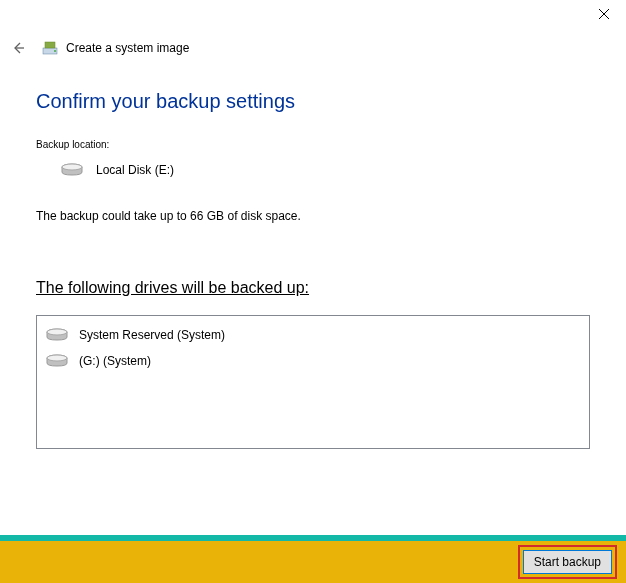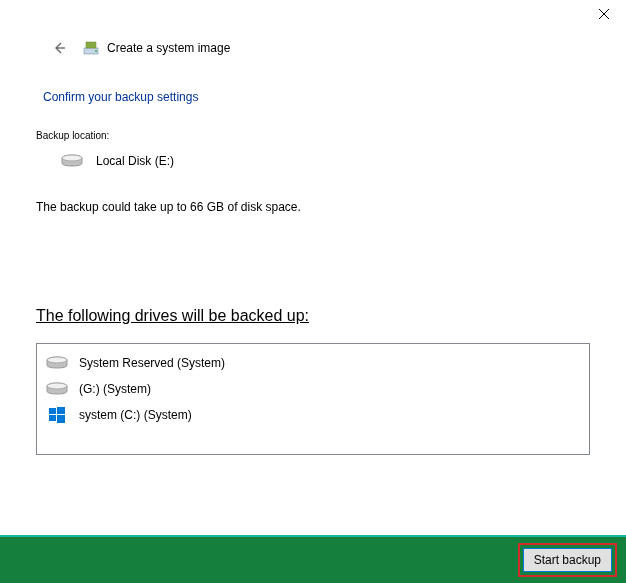--- a/index.html
+++ b/index.html
@@ -30,21 +30,20 @@
       cursor: pointer;
     }
     .close-btn svg {
       width: 10px;
       height: 10px;
     }
     .header-row {
       display: flex;
       align-items: center;
       padding: 8px 0 0 8px;
-      margin-left: 41px;
     }
     .back-arrow {
       width: 20px;
       height: 20px;
       display: flex;
       align-items: center;
       justify-content: center;
       margin-right: 14px;
       cursor: pointer;
     }
@@ -56,24 +55,23 @@
     }
     .app-title {
       font-size: 12px;
       color: #000;
     }
     .content {
       padding: 32px 36px 0 36px;
     }
     .heading {
       color: #003399;
-      font-size: 12px;
+      font-size: 20px;
       font-weight: 400;
       margin-bottom: 26px;
-      margin-left: 7px;
     }
     .label {
       font-size: 10px;
       color: #000;
       margin-bottom: 12px;
     }
     .location-row {
       display: flex;
       align-items: center;
       padding-left: 24px;
@@ -84,32 +82,32 @@
       height: 16px;
       margin-right: 12px;
     }
     .location-name {
       font-size: 12px;
       color: #000;
     }
     .info-text {
       font-size: 12px;
       color: #000;
-      margin-bottom: 93px;
+      margin-bottom: 56px;
     }
     .drives-label {
       font-size: 16px;
       color: #000;
       margin-bottom: 18px;
       text-decoration: underline;
     }
     .drives-box {
       border: 1px solid #828790;
       padding: 6px 0;
-      height: 112px;
+      height: 134px;
     }
     .drive-row {
       display: flex;
       align-items: center;
       padding: 5px 8px;
     }
     .drive-row-icon {
       width: 24px;
       height: 16px;
       margin-right: 10px;
@@ -117,22 +115,22 @@
     .drive-name {
       font-size: 12px;
       color: #000;
     }
     .footer {
       position: absolute;
       bottom: 0;
       left: 0;
       right: 0;
       height: 48px;
-      background: #15803d;
-      border-top: 2px solid #14b8a6;
+      background: #eab308;
+      border-top: 6px solid #14b8a6;
       display: flex;
       justify-content: flex-end;
       align-items: center;
       padding-right: 14px;
       gap: 8px;
     }
     .btn {
       min-width: 86px;
       height: 24px;
       background: #e1e1e1;
@@ -215,29 +213,18 @@
     <div class="drive-row">
       <span class="drive-row-icon">
         <svg width="24" height="16" viewBox="0 0 24 16">
           <ellipse cx="12" cy="5" rx="10" ry="3" fill="#e0e0e0" stroke="#999"></ellipse>
           <path d="M2 5 L2 10 Q2 13 12 13 Q22 13 22 10 L22 5" fill="#c0c0c0" stroke="#999"></path>
           <ellipse cx="12" cy="5" rx="10" ry="3" fill="#f0f0f0" stroke="#aaa"></ellipse>
         </svg>
       </span>
       <span class="drive-name">(G:) (System)</span>
     </div>
-    <div class="drive-row">
-      <span class="win-icon">
-        <svg width="16" height="16" viewBox="0 0 16 16">
-          <rect x="0" y="1" width="7" height="6" fill="#0078d7"></rect>
-          <rect x="8" y="0" width="8" height="7" fill="#0078d7"></rect>
-          <rect x="0" y="8" width="7" height="6" fill="#0078d7"></rect>
-          <rect x="8" y="8" width="8" height="8" fill="#0078d7"></rect>
-        </svg>
-      </span>
-      <span class="drive-name">system (C:) (System)</span>
-    </div>
   </div>
 </div>
 
 <div class="footer">
   <button class="btn btn-primary">Start backup</button>
 </div>
 
 </body></html>

